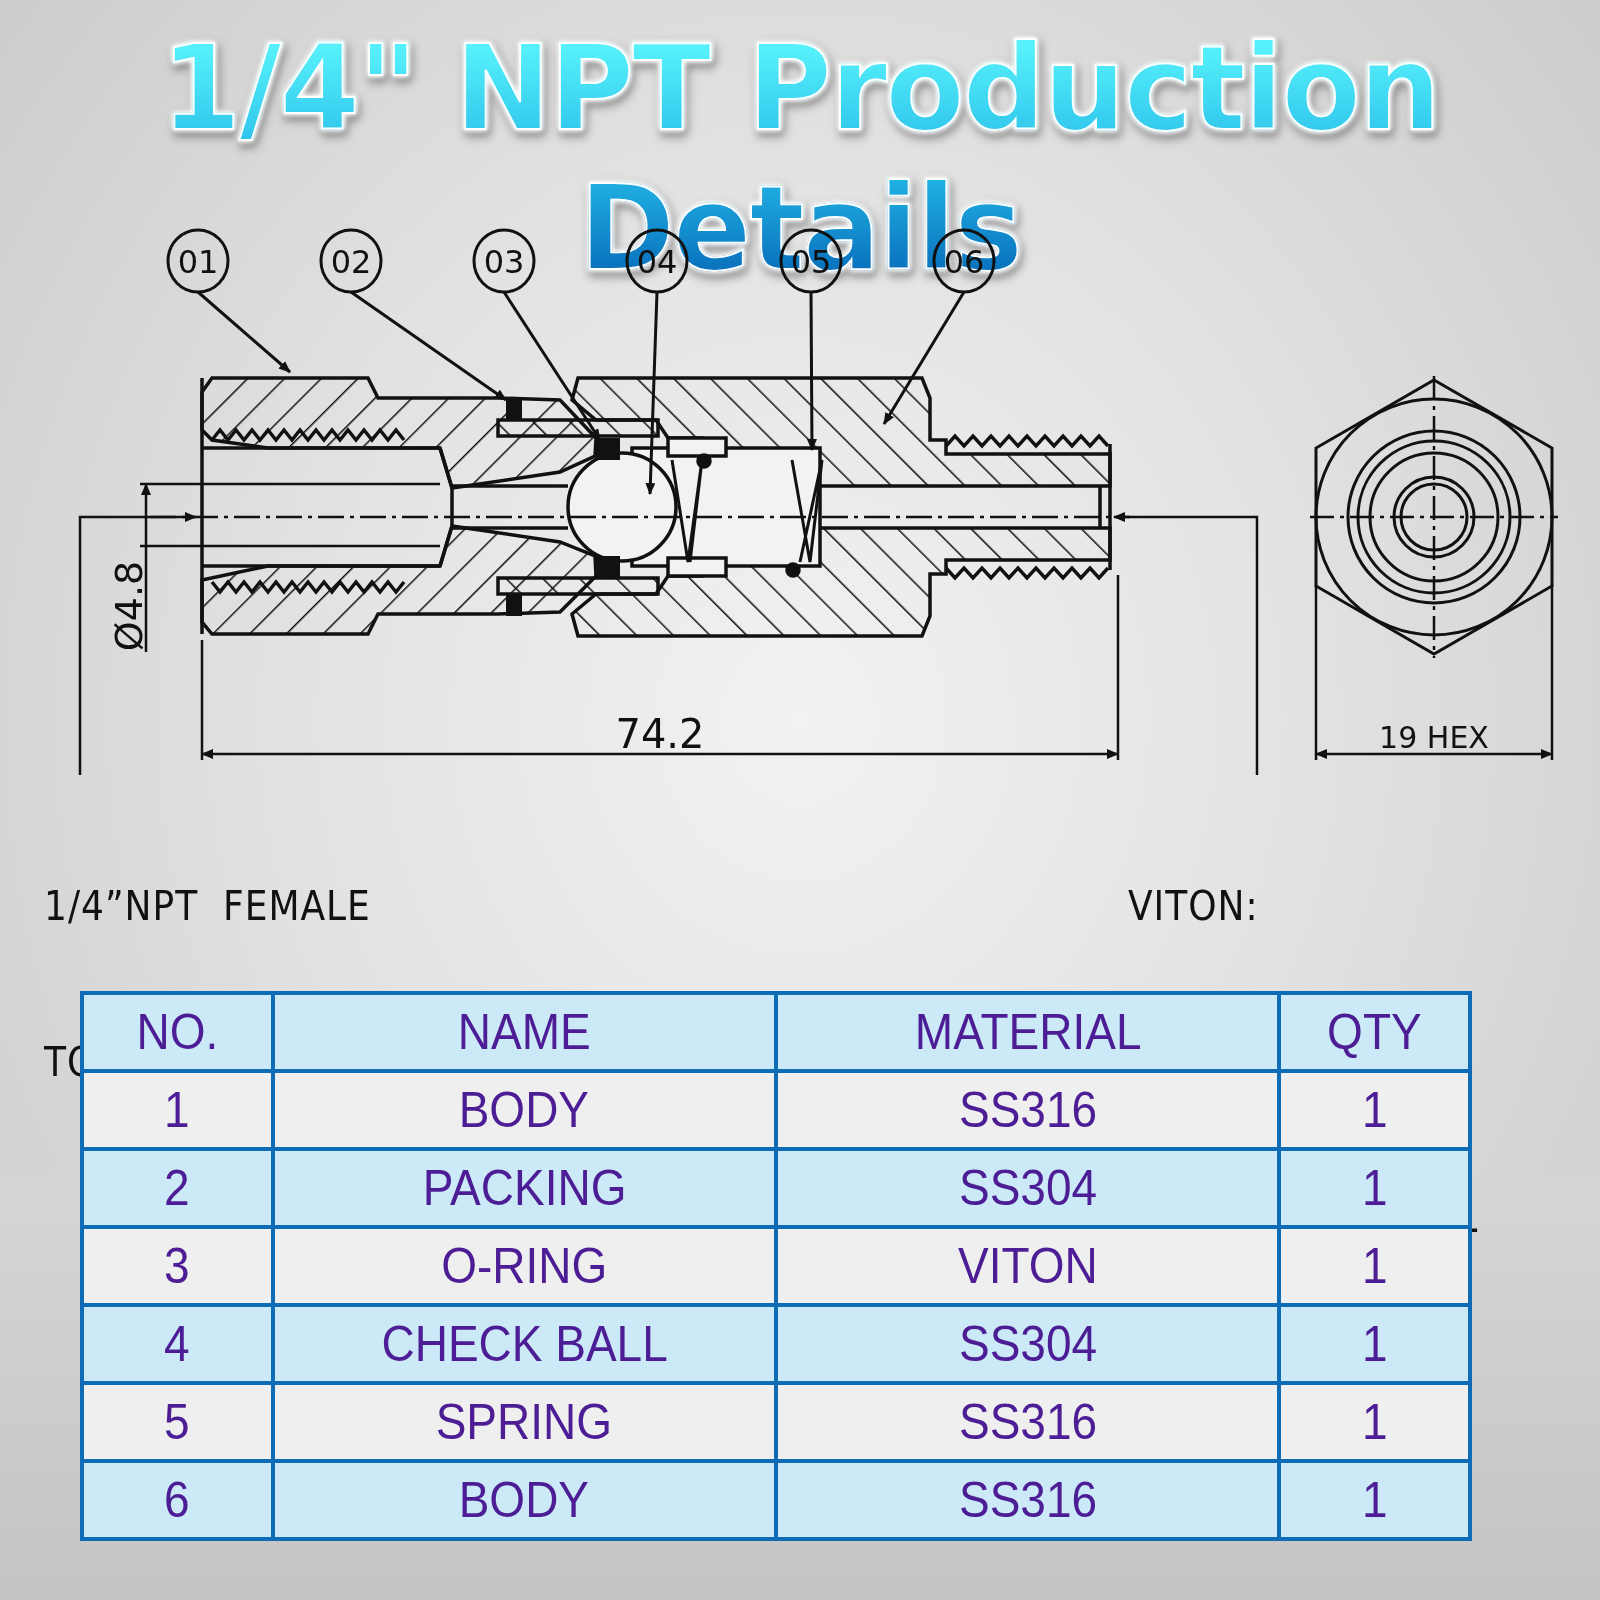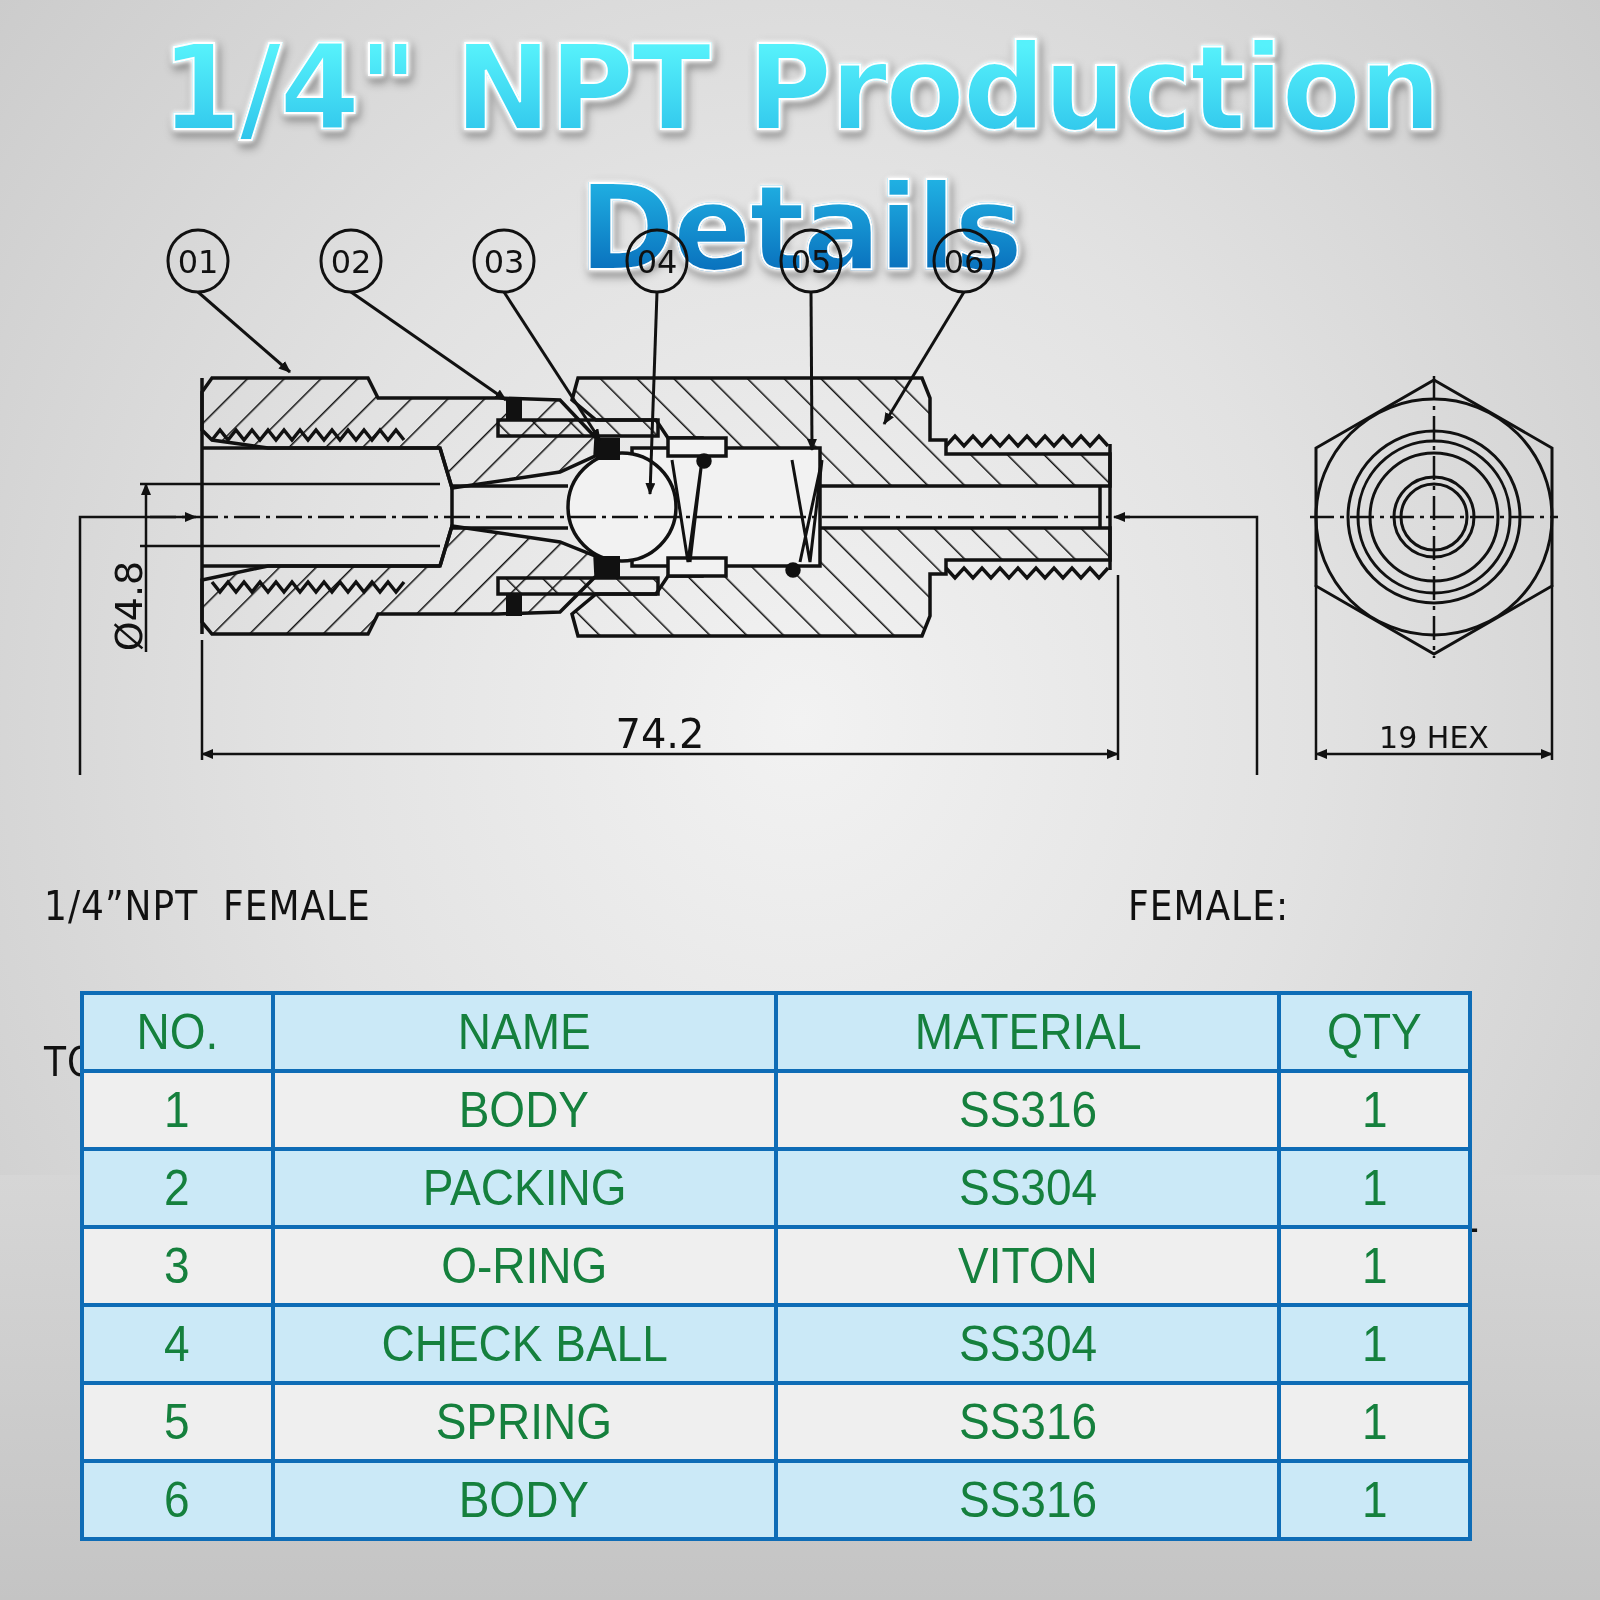--- a/index.html
+++ b/index.html
@@ -28,21 +28,21 @@
   .cad-text {
     position: absolute; font-family: "DejaVu Sans Condensed", "DejaVu Sans", sans-serif;
     color: #111; white-space: pre; font-size: 40px; line-height: 52px; letter-spacing: 1px;
     font-weight: normal;
   }
   .bom {
     position: absolute; left: 80px; top: 991px; width: 1392px;
     border-collapse: collapse; border: 4px solid #0e6cb6;
   }
   .bom td, .bom th {
-    border: 4px solid #0e6cb6; text-align: center; color: #15803d;
+    border: 4px solid #0e6cb6; text-align: center; color: #4c1d95;
     font-family: "Liberation Sans", sans-serif; font-weight: normal;
     font-size: 50px; height: 74px; padding: 0; line-height: 74px;
     transform-origin: center;
   }
   .bom tr.odd td, .bom tr.head th { background: #cbe9f7; }
   .bom tr.even td { background: #efefef; }
   .bom .c1 { width: 186px; }
   .bom .c2 { width: 498px; }
   .bom .c3 { width: 498px; }
   .bom .c4 { width: 186px; }
@@ -184,21 +184,21 @@
   <text x="1434" y="748" font-family="DejaVu Sans, sans-serif" font-size="30" fill="#111" text-anchor="middle">19 HEX</text>
   <text x="0" y="0" font-family="DejaVu Sans, sans-serif" font-size="38" fill="#111" text-anchor="middle" transform="translate(142,606) rotate(-90)">Ø4.8</text>
 </svg>
 
 <div class="cad-text" style="left:44px; top:776px;">
   <div>1/4”NPT  FEMALE</div>
   <div>TO  ASME  B1.20.1</div>
 </div>
 
 <div class="cad-text" style="left:1128px; top:776px;">
-  <div>FEMALE:</div>
+  <div>VITON:</div>
   <div>1/4”NPT  MALE</div>
   <div>TO  ASME  B1.20.1</div>
 </div>
 
 <table class="bom">
   <tbody>
       <tr class="head">
     <th class="c1"><span class="narrow">NO.</span></th>
     <th class="c2"><span class="narrow">NAME</span></th>
     <th class="c3"><span class="narrow">MATERIAL</span></th>

